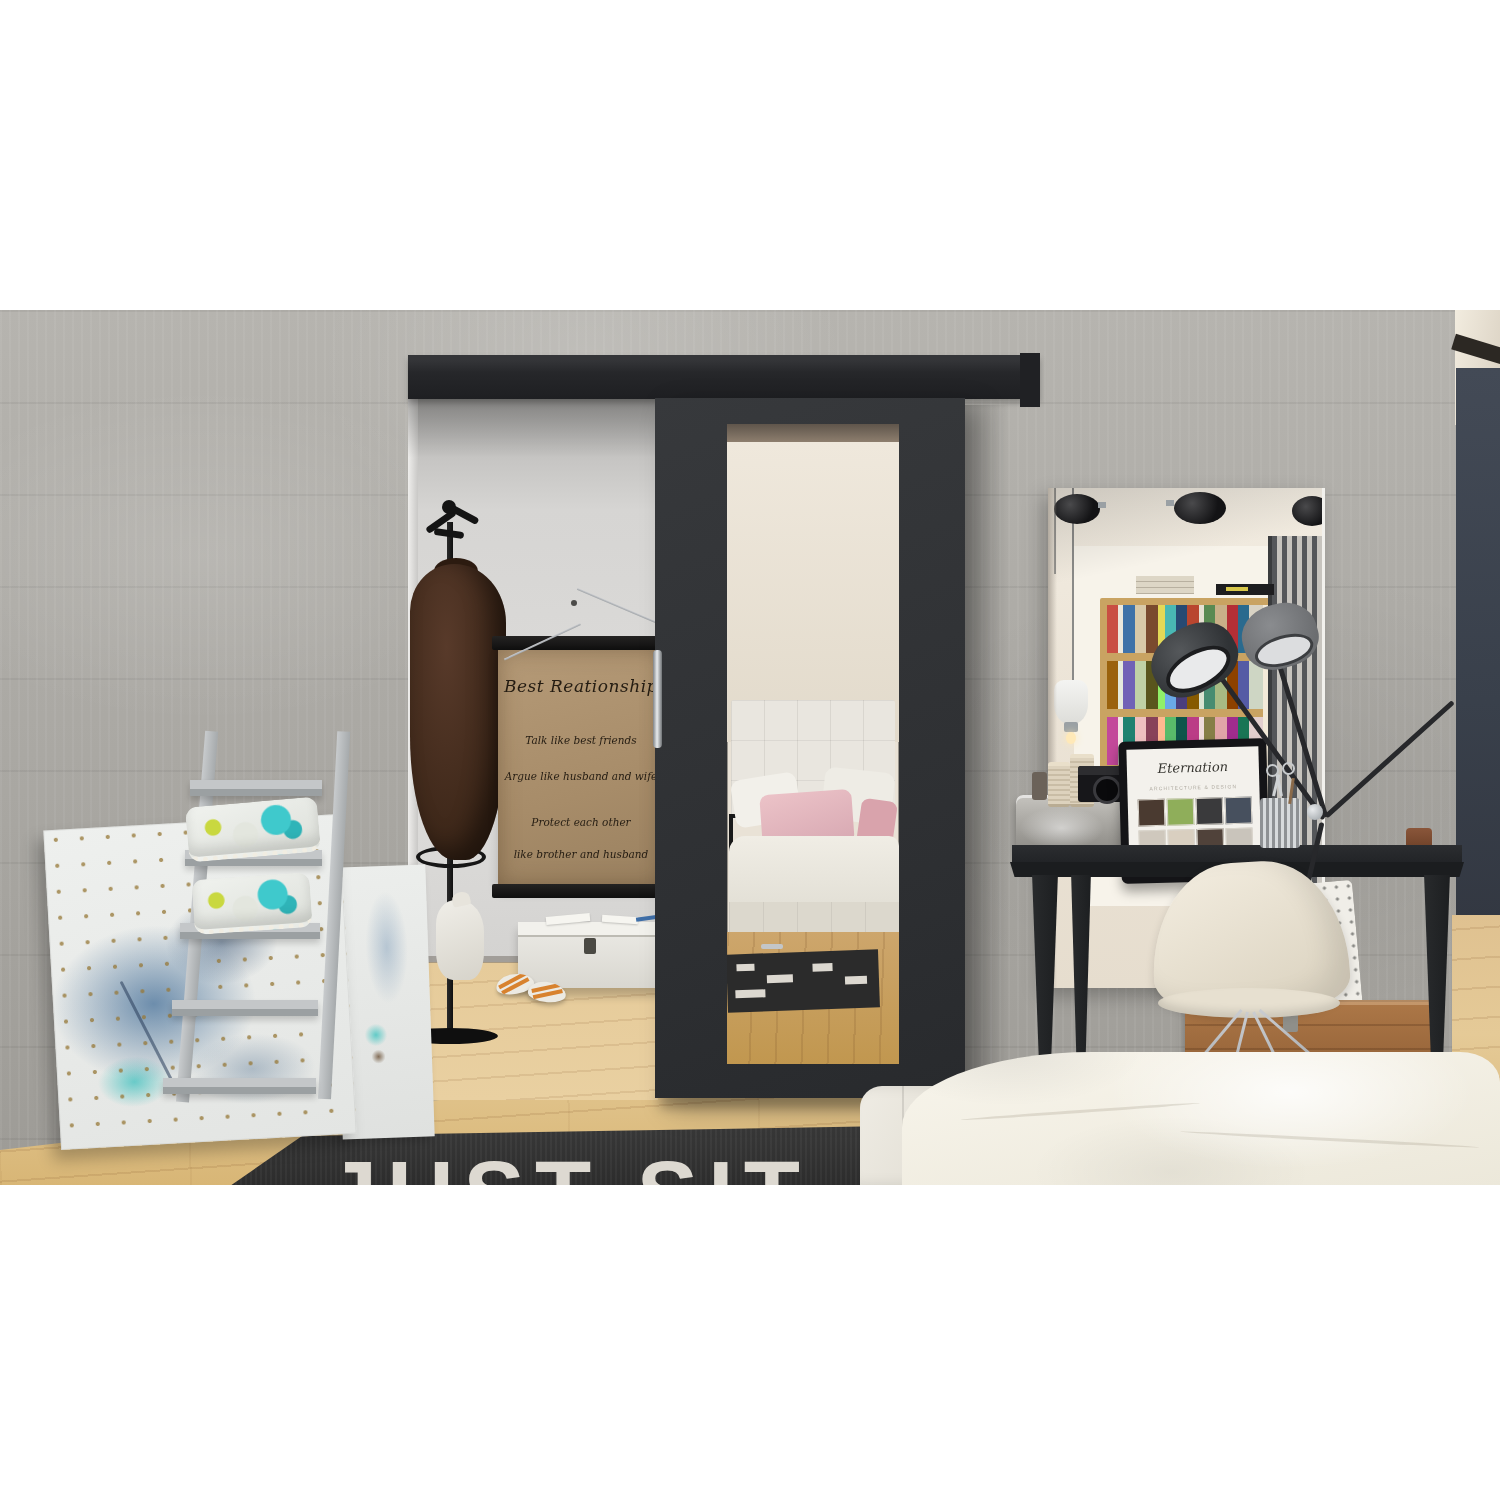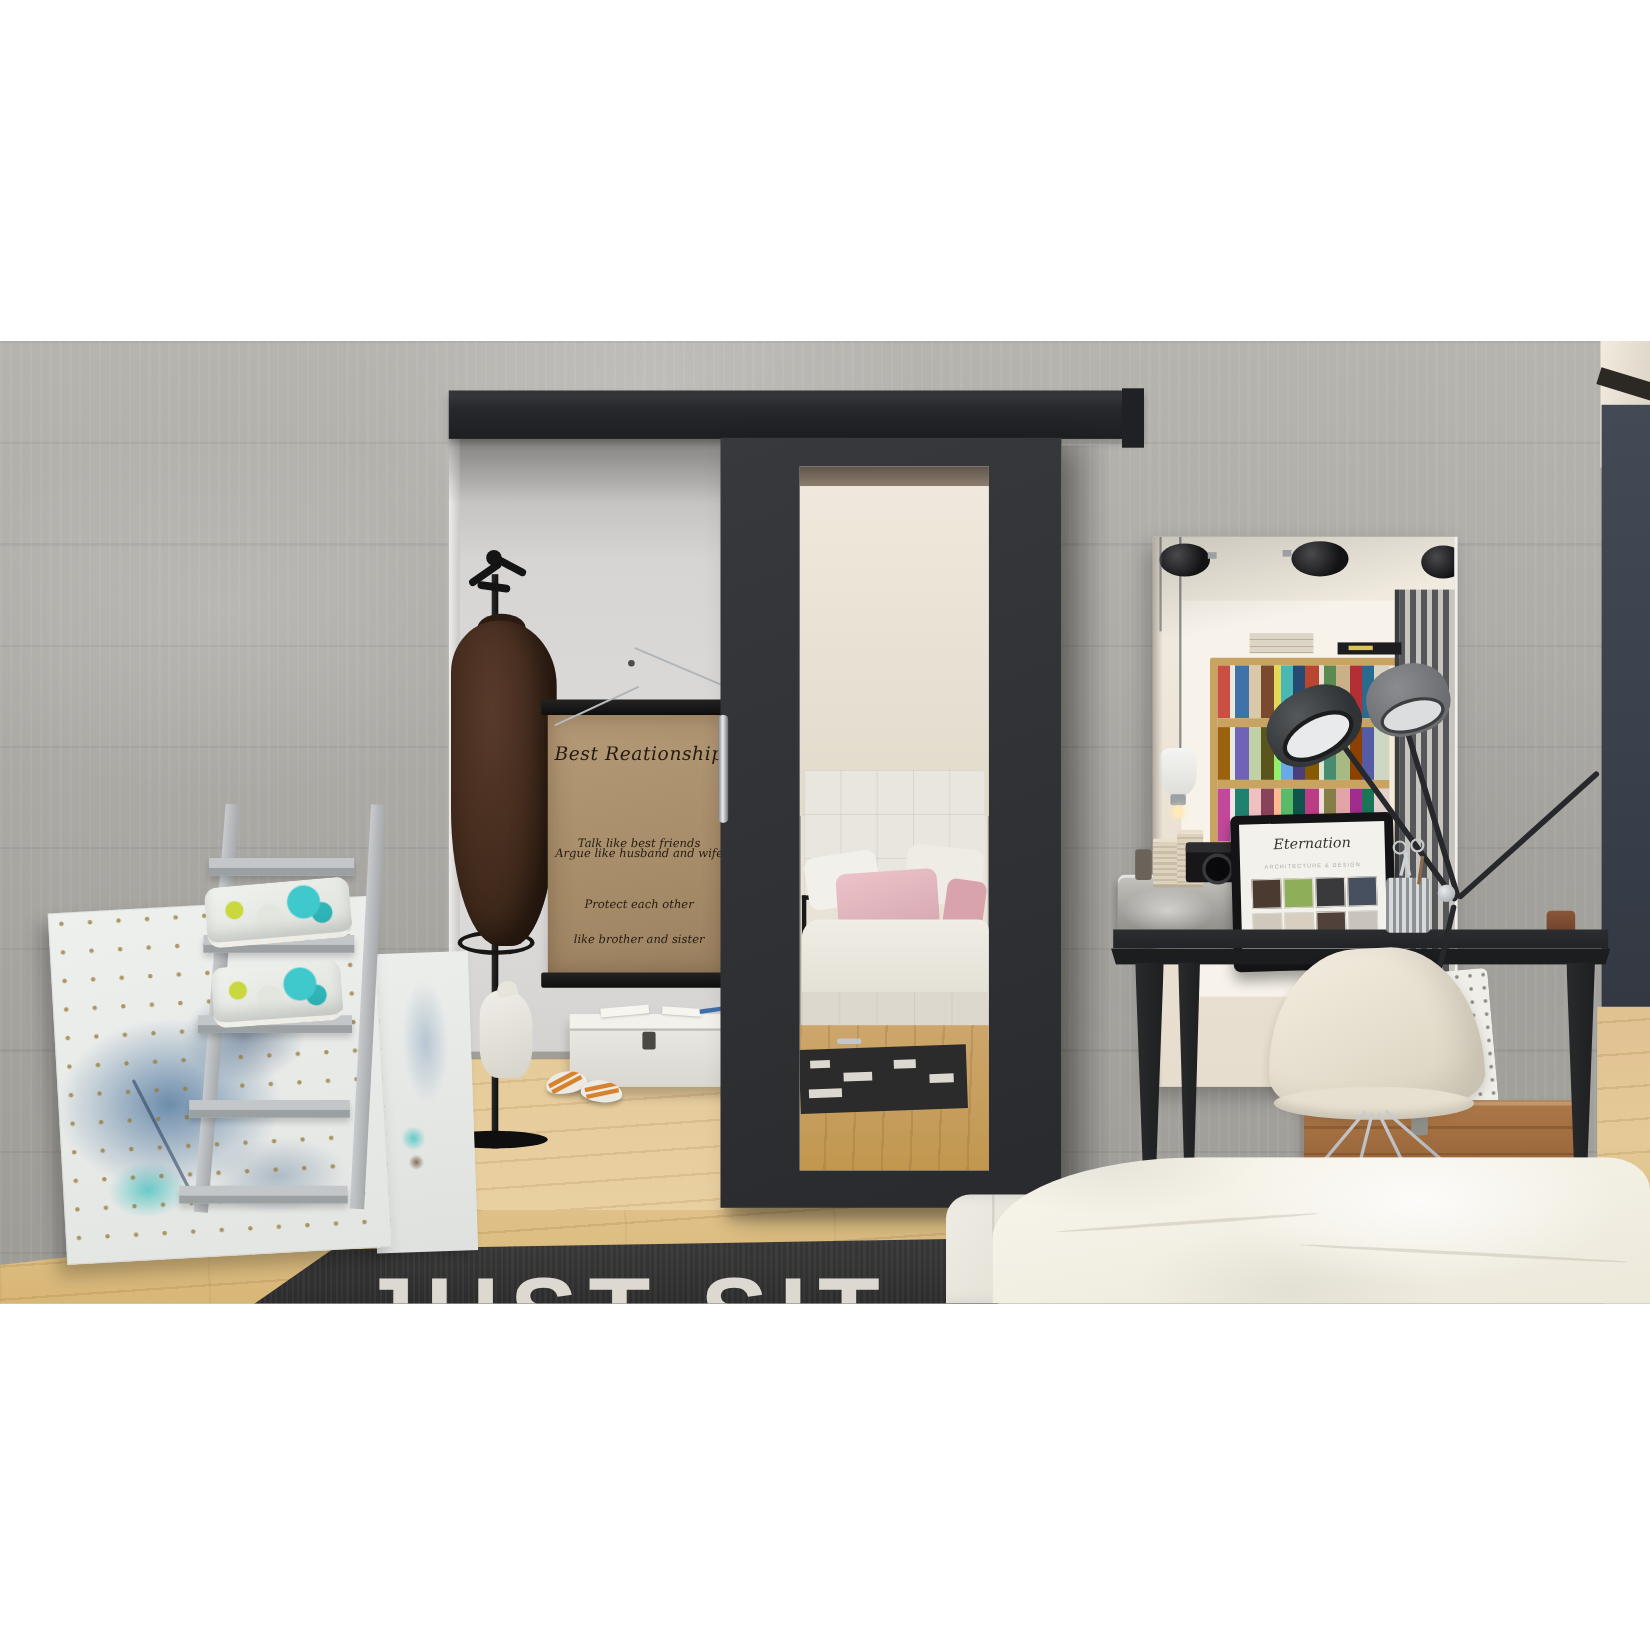--- a/index.html
+++ b/index.html
@@ -299,24 +299,24 @@
     <div class="abs stand-base"></div>
     <div class="abs jacket-collar"></div>
     <div class="abs jacket"></div>
 
     <div class="abs nail"></div>
     <div class="wire" style="left:92px;top:243px;width:84px;transform:rotate(-25deg);"></div>
     <div class="wire" style="left:166px;top:208px;width:92px;transform:rotate(23deg);"></div>
     <div class="rail" style="top:238px;"></div>
     <div class="abs poster-paper">
       <div class="poster-title">Best Reationship</div>
-      <div class="poster-line" style="top:84px;margin-top:27px;">Talk like best friends</div>
+      <div class="poster-line" style="top:84px;">Talk like best friends</div>
       <div class="poster-line" style="top:120px;">Argue like husband and wife</div>
       <div class="poster-line" style="top:166px;">Protect each other</div>
-      <div class="poster-line" style="top:198px;">like brother and sister</div>
+      <div class="poster-line" style="top:198px;">like brother and husband</div>
     </div>
     <div class="rail" style="top:486px;"></div>
 
     <div class="abs bag">
       <div class="abs bag-knot"></div>
     </div>
     <div class="abs chest">
       <div class="abs chest-lid"></div>
       <div class="abs chest-latch"></div>
       <div class="paper" style="left:28px;top:-7px;width:44px;height:8px;transform:rotate(-5deg);"></div>

